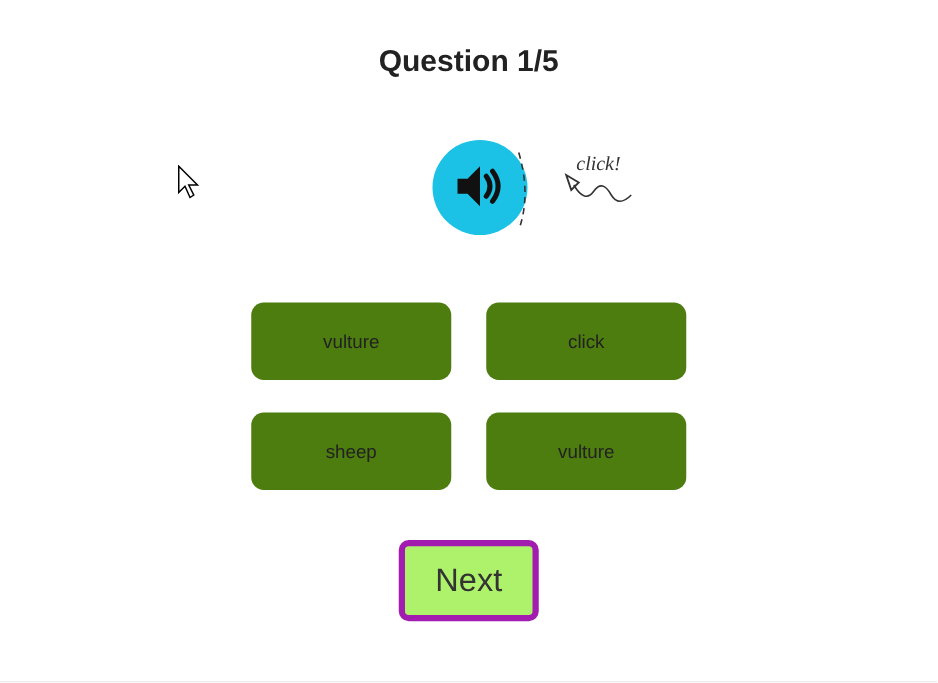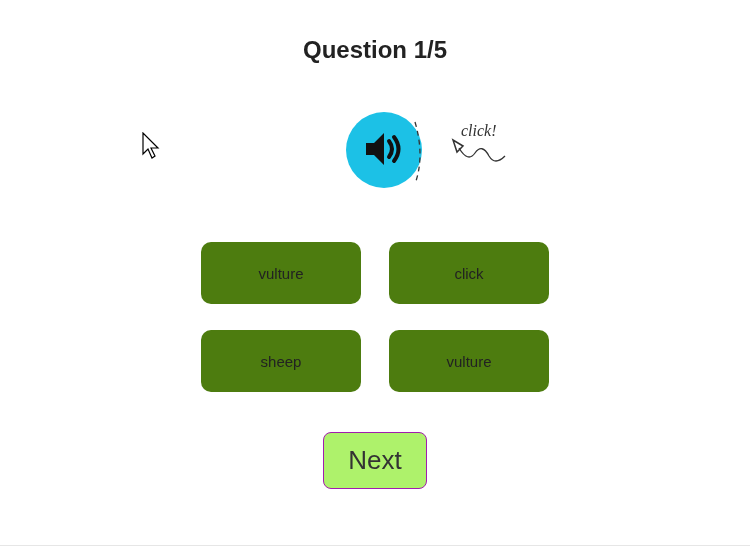--- a/index.html
+++ b/index.html
@@ -4,21 +4,21 @@
 <style>
   * { box-sizing: border-box; margin: 0; padding: 0; }
   html, body { width: 750px; height: 546px; font-family: Arial, Helvetica, sans-serif; background: #fff; position: relative; }
   .container { width: 100%; height: 100%; display: flex; flex-direction: column; align-items: center; }
   .title { font-size: 24px; font-weight: bold; color: #222; margin-top: 36px; }
   .audio-row { margin-top: 48px; position: relative; width: 100%; display: flex; justify-content: center; padding-left: 18px; }
   .audio-btn { width: 76px; height: 76px; border-radius: 50%; background: #1cc1e6; border: none; display: flex; align-items: center; justify-content: center; cursor: pointer; }
   .click-annot { position: absolute; left: 50%; top: 6px; margin-left: 38px; pointer-events: none; }
   .options { margin-top: 54px; display: grid; grid-template-columns: 160px 160px; grid-auto-rows: 62px; gap: 26px 28px; }
   .opt { background: #4d7c0f; color: #222; border: none; border-radius: 10px; font-size: 15px; cursor: pointer; }
-  .next { margin-top: 40px; background: #aef26b; border: 1px solid #a21caf; border-radius: 8px; font-size: 26px; color: #333; padding: 12px 24px; cursor: pointer; }
+  .next { margin-top: 40px; background: #aef26b; border: 5px solid #a21caf; border-radius: 8px; font-size: 26px; color: #333; padding: 12px 24px; cursor: pointer; }
   .cursor { position: absolute; left: 142px; top: 132px; pointer-events: none; }
   .bottom-line { position:absolute; left:0; right:0; bottom:0; height:1px; background:#e6e6e6; }
 </style>
 </head>
 <body>
 
 <div class="container">
   <h2 class="title">Question 1/5</h2>
 
   <div class="audio-row">

